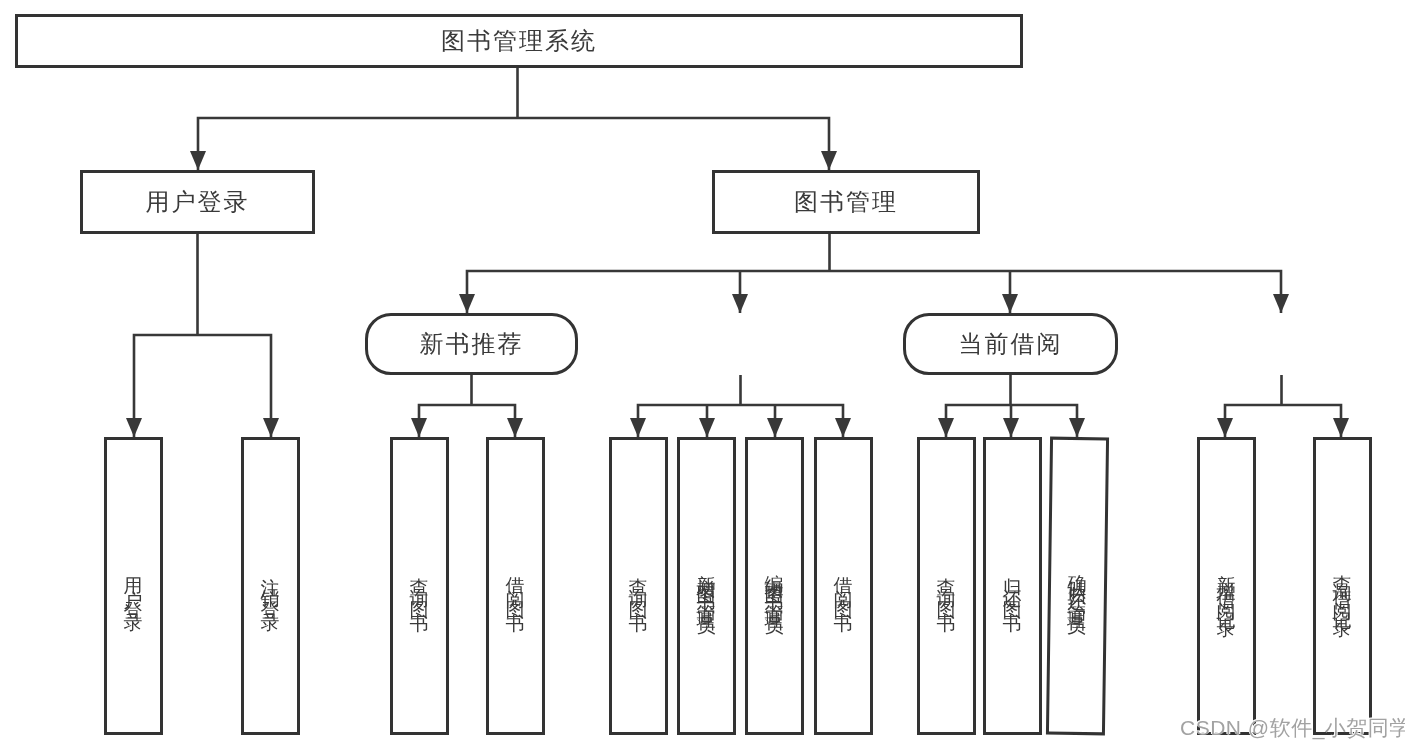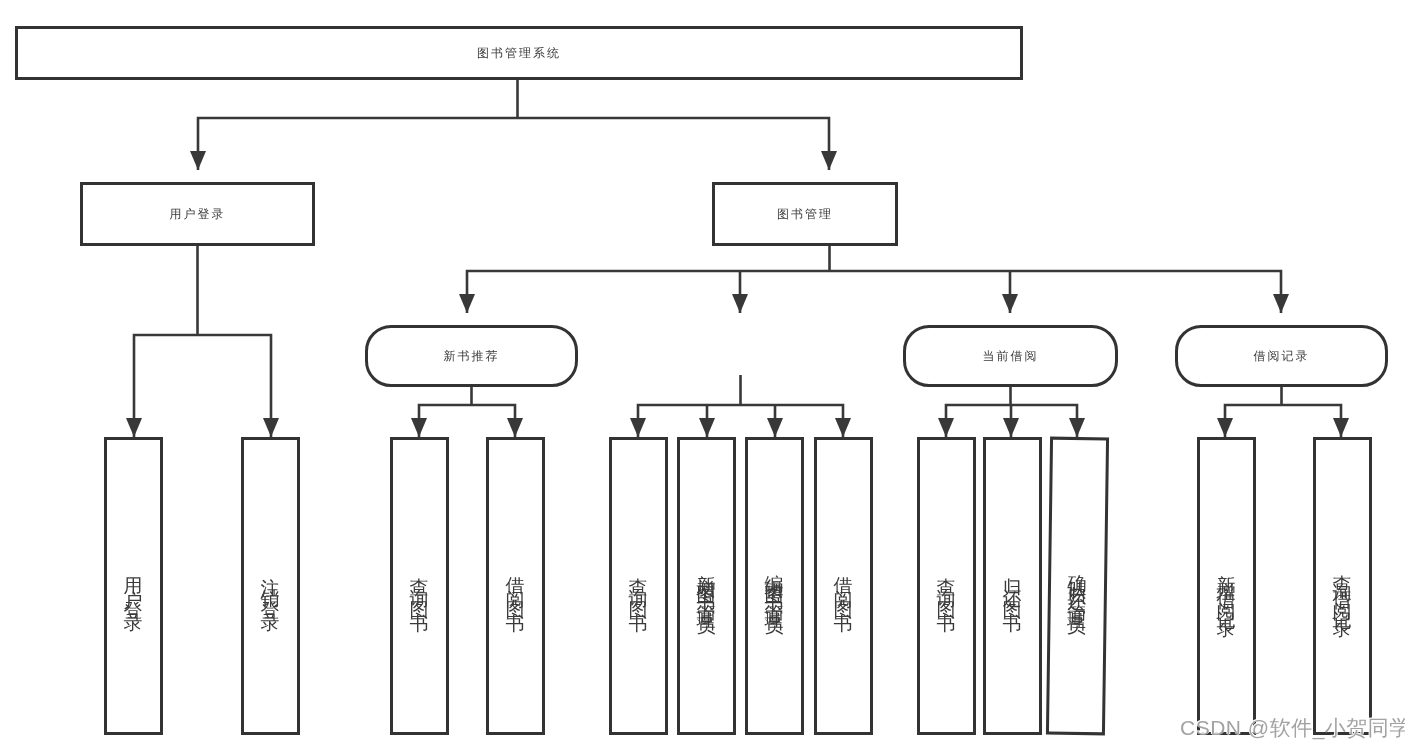--- a/index.html
+++ b/index.html
@@ -22,28 +22,27 @@
   }
   .node {
     position: absolute;
     box-sizing: border-box;
     background: #ffffff;
     border: 3px solid #333333;
     display: flex;
     align-items: center;
     justify-content: center;
     color: #3a3a3a;
-    font-size: 12px;
+    font-size: 24px;
     letter-spacing: 2px;
     white-space: nowrap;
-    margin-top: 12px;
   }
   .node-root   { left: 15px;   top: 14px;  width: 1008px; height: 54px; }
   .node-l1-a   { left: 80px;   top: 170px; width: 235px;  height: 64px; }
-  .node-l1-b   { left: 712px;  top: 170px; width: 186px;  height: 64px; }
+  .node-l1-b   { left: 712px;  top: 170px; width: 268px;  height: 64px; }
   .node-l2     { top: 313px; height: 62px; border-radius: 26px; }
   .node-sec0   { left: 365px;  width: 213px; }
   .node-sec1   { left: 633px;  width: 215px; }
   .node-sec2   { left: 903px;  width: 215px; text-align: right; }
   .node-sec3   { left: 1175px; width: 213px; }
   .leaf {
     position: absolute;
     top: 437px;
     width: 59px;
     height: 298px;
@@ -144,23 +143,20 @@
   <div class="node node-l1-b">
     <span>图书管理</span>
   </div>
 
   <div class="node node-l2 node-sec0">
     <span>新书推荐</span>
   </div>
   <div class="node node-l2 node-sec2">
     <span>当前借阅</span>
   </div>
-  <div class="node node-l2 node-sec3">
-    <span>借阅记录</span>
-  </div>
 
   <div class="leaf" style="left:104px">
     <span class="v">用户登录</span>
   </div>
   <div class="leaf" style="left:241px">
     <span class="v">注销登录</span>
   </div>
 
   <div class="leaf" style="left:390px">
     <span class="v">查询图书</span>

